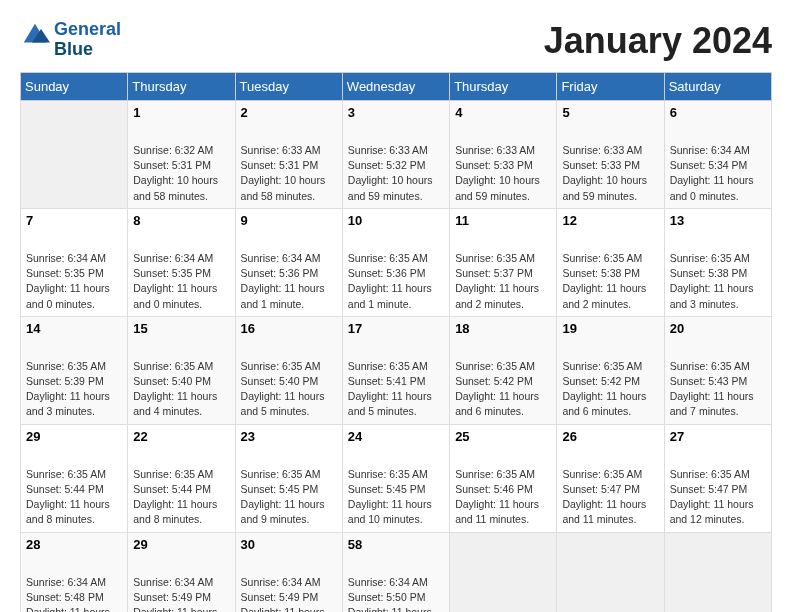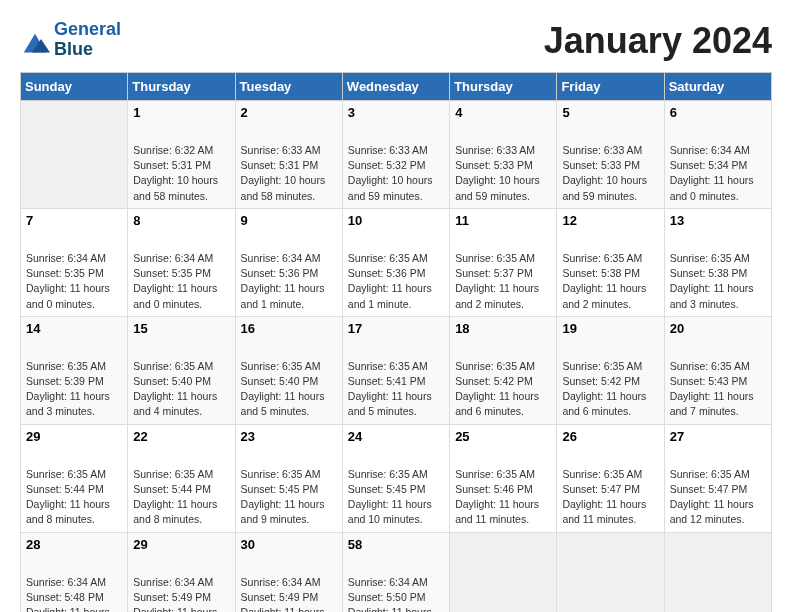--- a/index.html
+++ b/index.html
@@ -11,21 +11,21 @@
       padding: 20px;
     }
     .header {
       display: flex;
       justify-content: space-between;
       align-items: flex-start;
       margin-bottom: 10px;
     }
     .logo {
       display: flex;
-      align-items: flex-end;
+      align-items: flex-start;
       gap: 4px;
     }
     .logo-text {
       font-size: 18px;
       font-weight: bold;
       color: #333;
       line-height: 1.1;
     }
     .logo-text span {
       color: #1a5fa8;
@@ -50,21 +50,21 @@
       width: 100%;
       border-collapse: collapse;
       font-size: 11px;
     }
     thead tr th {
       background-color: #2a6db5;
       color: #fff;
       padding: 6px 4px;
       text-align: left;
       font-size: 13px;
-      font-weight: bold;
+      font-weight: normal;
       border: 1px solid #ccc;
     }
     tbody tr td {
       border: 1px solid #ddd;
       padding: 4px 5px;
       vertical-align: top;
       width: 107px;
       min-height: 80px;
       height: 80px;
       background: #fff;

